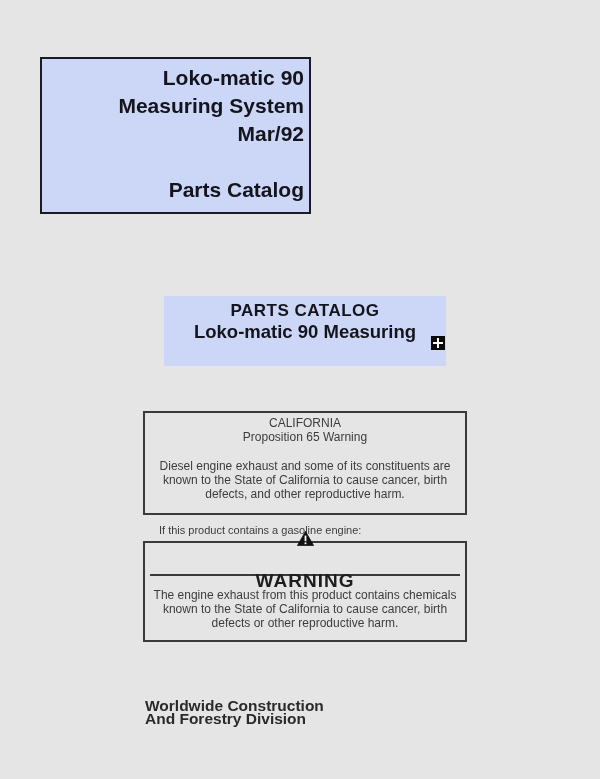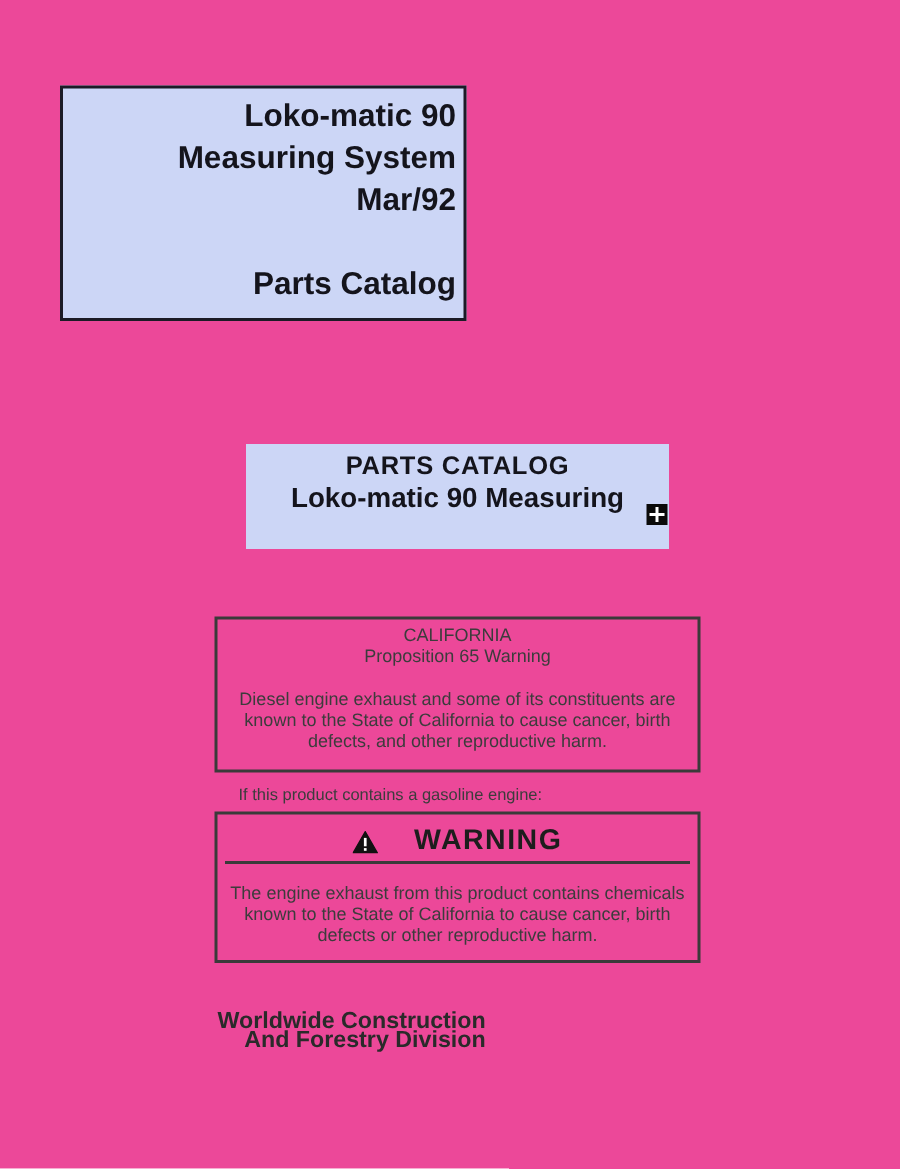--- a/index.html
+++ b/index.html
@@ -4,21 +4,21 @@
 <style>
   html, body {
     margin: 0;
     padding: 0;
     background: #ffffff;
   }
   .page {
     position: relative;
     width: 600px;
     height: 779px;
-    background: #ec4899;
+    background: #e5e5e5;
     font-family: "Liberation Sans", sans-serif;
     overflow: hidden;
   }
 
   
   .cover-box {
     position: absolute;
     left: 40px;
     top: 57px;
     width: 271px;
@@ -141,42 +141,43 @@
     text-align: center;
     color: #3c3c3c;
   }
   .warn-heading {
     display: flex;
     align-items: center;
     justify-content: center;
     gap: 24px;
     margin-top: 8px;
     height: 20px;
+    flex-direction: column;
   }
   .warn-heading .warn-word {
     font-size: 19px;
     font-weight: bold;
     letter-spacing: 1px;
     color: #1d1d1d;
   }
   .warn-rule {
     height: 2px;
     background: #3a3a3a;
     margin: 3px 5px 0 5px;
   }
   .warn-body {
     margin-top: 12px;
   }
 
   
   .division-block {
     position: absolute;
     left: 145px;
-    top: 674px;
-    text-align: right;
+    top: 699px;
+    text-align: left;
     font-size: 15.5px;
     font-weight: bold;
     line-height: 13px;
     color: #2a2a2a;
   }
   .division-block div { padding: 0; }
 </style>
 </head>
 <body>
 

